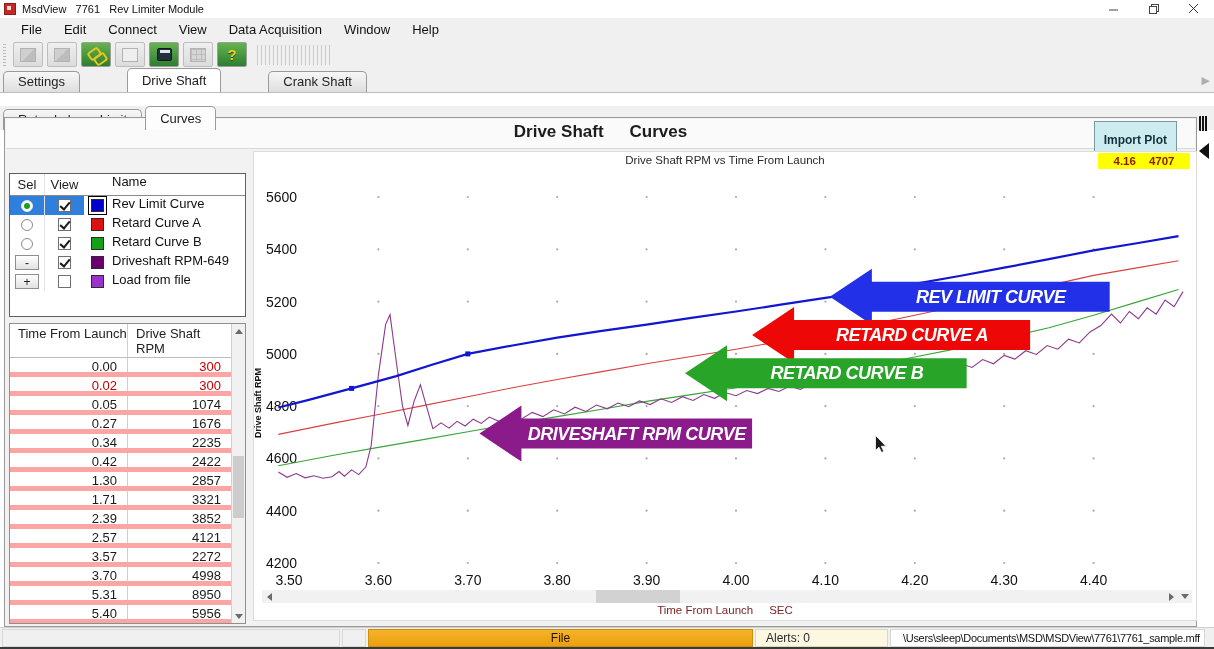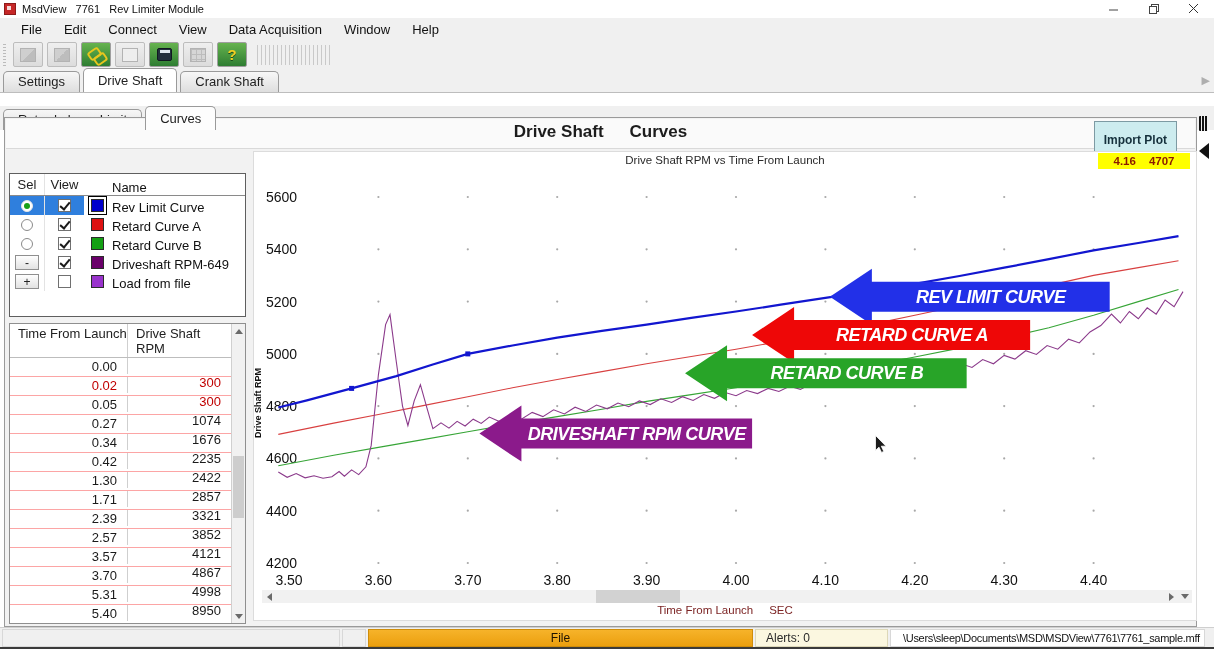--- a/index.html
+++ b/index.html
@@ -32,41 +32,41 @@
   .icon-connect::before, .icon-connect::after { content:""; position:absolute; width:9px; height:6px; border-radius:3px; border:2px solid #e8c61e; background:transparent; }
   .icon-connect::before { left:0; top:1px; transform:rotate(-35deg); }
   .icon-connect::after { left:6px; top:6px; transform:rotate(-35deg); }
   .icon-read-device { background:#22303c; border-radius:2px; width:15px; height:13px; border:1px solid #101820; }
   .icon-read-device::after { content:""; position:absolute; left:2px; top:1px; width:10px; height:3px; background:#dfe8ee; }
   .icon-help { color:#f2d022; font-weight:bold; font-size:15px; line-height:14px; text-align:center; width:16px; text-shadow:0 1px 0 #1b4d1e; }
   .tb-lines { width:75px; height:20px; margin-left:10px; background-image:repeating-linear-gradient(90deg,#c9c9c9 0 1px, #f0f0f0 1px 4px); }
 
   
   .tabrow { position:absolute; left:0; width:1214px; background:#f0f0f0; display:flex; align-items:flex-end; }
-  .tabrow-main { top:69px; height:24px; border-bottom:1px solid #bdbdbd; }
+  .tabrow-main { top:69px; height:24px; border-bottom:1px solid #bdbdbd;gap:44px; }
   .tabrow-sub  { top:106px; height:24px; }
   .tab { height:21px; padding:2px 14px 0 14px; margin-left:3px; border:1px solid #9a9a9a; border-bottom:none; border-radius:5px 5px 0 0; background:linear-gradient(#f7f7f7,#dedede); font-size:13px; color:#222; white-space:nowrap; }
   .tab.active { height:24px; padding-top:4px; background:#ffffff; position:relative; z-index:3; }
   .tabrow-sub .tab.active { background:#fdfdfd; }
   .tab-scroll-right { position:absolute; right:4px; bottom:4px; color:#aeaeae; font-size:11px; }
 
   
   .edge-grip { position:absolute; right:6px; top:116px; width:9px; height:15px; background:#111; border-radius:1px; background-image:repeating-linear-gradient(90deg,#111 0 2px,#efefef 2px 3px); }
   .edge-collapse { position:absolute; right:5px; top:143px; width:0; height:0; border-top:8px solid transparent; border-bottom:8px solid transparent; border-right:10px solid #111; }
 
   
   .panel { position:absolute; left:4px; top:117px; width:1193px; height:510px; background:#f2f2f2; border:1px solid #9a9a9a; }
   .panel-header { position:absolute; left:1px; top:1px; width:1189px; height:30px; background:#fafafa; border-bottom:1px solid #d9d9d9; }
   .page-title { position:absolute; left:0; top:3px; width:100%; text-align:center; font-size:17px; font-weight:bold; color:#1c1c1c; }
   .page-title .gap { display:inline-block; width:26px; }
   .import-btn { position:absolute; right:18px; top:2px; height:38px; padding:0 9px; background:#cdecef; border:1px solid #7d9aa3; font-size:12px; font-weight:bold; color:#15303c; display:flex; align-items:center; }
 
   
   .legend-box { position:absolute; left:4px; top:55px; width:237px; height:144px; background:#fff; border:1px solid #5f5f5f; font-size:13px; }
-  .lg-row { display:flex; align-items:flex-end; height:19px; }
+  .lg-row { display:flex; align-items:flex-start; height:19px; }
   .lg-head { height:22px; border-bottom:1px solid #8a8a8a; font-size:13px; color:#222; }
   .lg-c-sel { width:34px; display:flex; align-items:center; justify-content:center; height:100%; }
   .lg-c-view { width:40px; display:flex; align-items:center; justify-content:center; height:100%; border-left:1px solid #e3e3e3; }
   .lg-c-sw { width:26px; display:flex; align-items:center; justify-content:center; height:100%; }
   .lg-c-name { flex:1; padding-left:2px; color:#111; }
   .lg-row.selected .lg-c-sel, .lg-row.selected .lg-c-view { background:#2f7fdd; }
   .radio { width:12px; height:12px; border:1px solid #8a8a8a; border-radius:50%; background:#fff; position:relative; }
   .radio.on { border-color:#e6e6e6; }
   .radio.on::after { content:""; position:absolute; left:2px; top:2px; width:6px; height:6px; border-radius:50%; background:#18a018; }
   .checkbox { width:13px; height:13px; border:1px solid #707070; background:#fff; position:relative; }
@@ -75,21 +75,21 @@
   .swatch.focus { outline:1px solid #000; outline-offset:2px; }
   .mini-btn { width:24px; height:15px; border:1px solid #8f8f8f; background:linear-gradient(#fefefe,#e2e2e2); font-size:12px; line-height:12px; text-align:center; color:#222; }
 
   
   .grid-box { position:absolute; left:4px; top:205px; width:237px; height:301px; background:#fff; border:1px solid #8f8f8f; font-size:13px; display:flex; }
   .grid-main { flex:1; overflow:hidden; }
   .g-head { display:flex; height:34px; border-bottom:1px solid #bdbdbd; }
   .g-head > div { padding:2px 0 0 8px; line-height:15px; color:#222; }
   .g-col1 { width:118px; border-right:1px solid #cfcfcf; }
   .g-col2 { flex:1; }
-  .g-row { display:flex; height:19px; border-bottom:1px solid #fca5a5;flex-direction:column; }
+  .g-row { display:flex; height:19px; border-bottom:5px solid #fca5a5; }
   .g-row > div { text-align:right; padding:1px 10px 0 0; color:#1a1a1a; }
   .g-row .red { color:#c00000; }
   .vscroll { width:14px; background:#f1f1f1; border-left:1px solid #d0d0d0; position:relative; }
   .vs-arrow { position:absolute; left:0; width:13px; height:14px; display:flex; align-items:center; justify-content:center; }
   .vs-up { top:0; } .vs-down { bottom:0; }
   .tri-up { width:0; height:0; border-left:4px solid transparent; border-right:4px solid transparent; border-bottom:5px solid #6a6a6a; }
   .tri-down { width:0; height:0; border-left:4px solid transparent; border-right:4px solid transparent; border-top:5px solid #6a6a6a; }
   .vs-thumb { position:absolute; left:1px; top:44%; width:11px; height:62px; background:#cdcdcd; }
 
   
@@ -313,21 +313,21 @@
           <div class="g-row">
             <div class="g-col1">2.39</div>
             <div class="g-col2">3852</div>
           </div>
           <div class="g-row">
             <div class="g-col1">2.57</div>
             <div class="g-col2">4121</div>
           </div>
           <div class="g-row">
             <div class="g-col1">3.57</div>
-            <div class="g-col2">4867</div>
+            <div class="g-col2">2272</div>
           </div>
           <div class="g-row">
             <div class="g-col1">3.70</div>
             <div class="g-col2">4998</div>
           </div>
           <div class="g-row">
             <div class="g-col1">5.31</div>
             <div class="g-col2">8950</div>
           </div>
           <div class="g-row">

